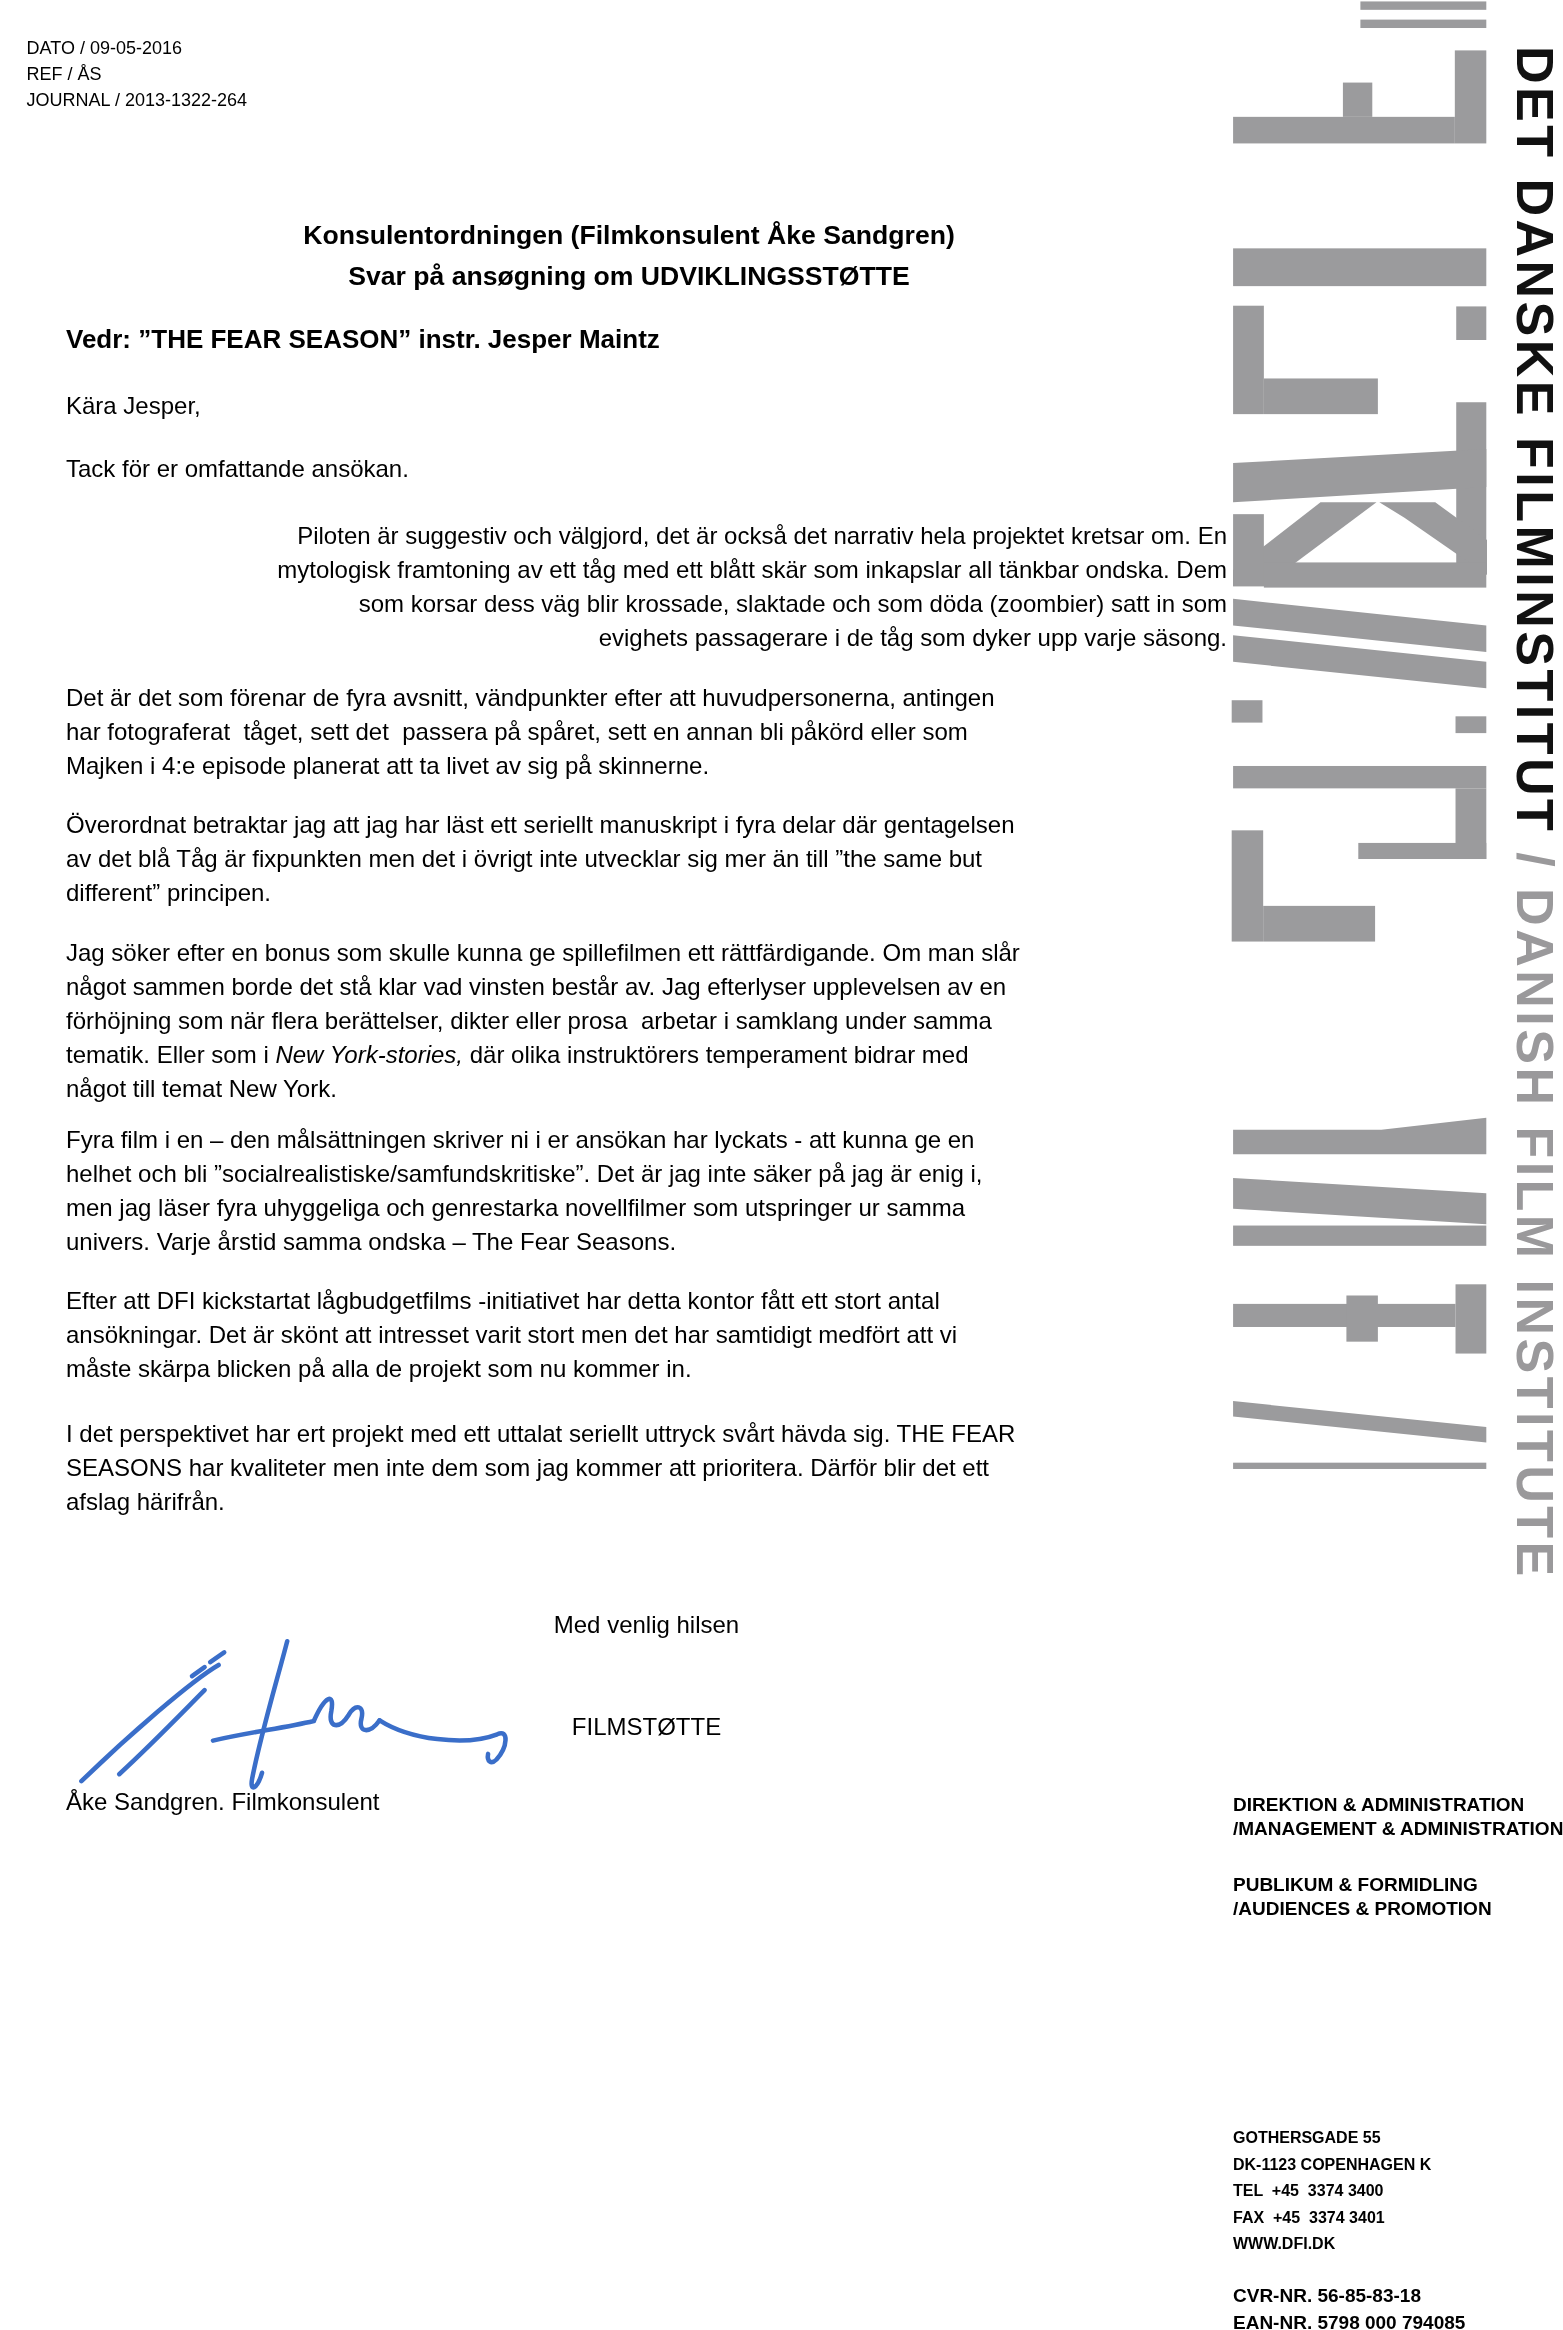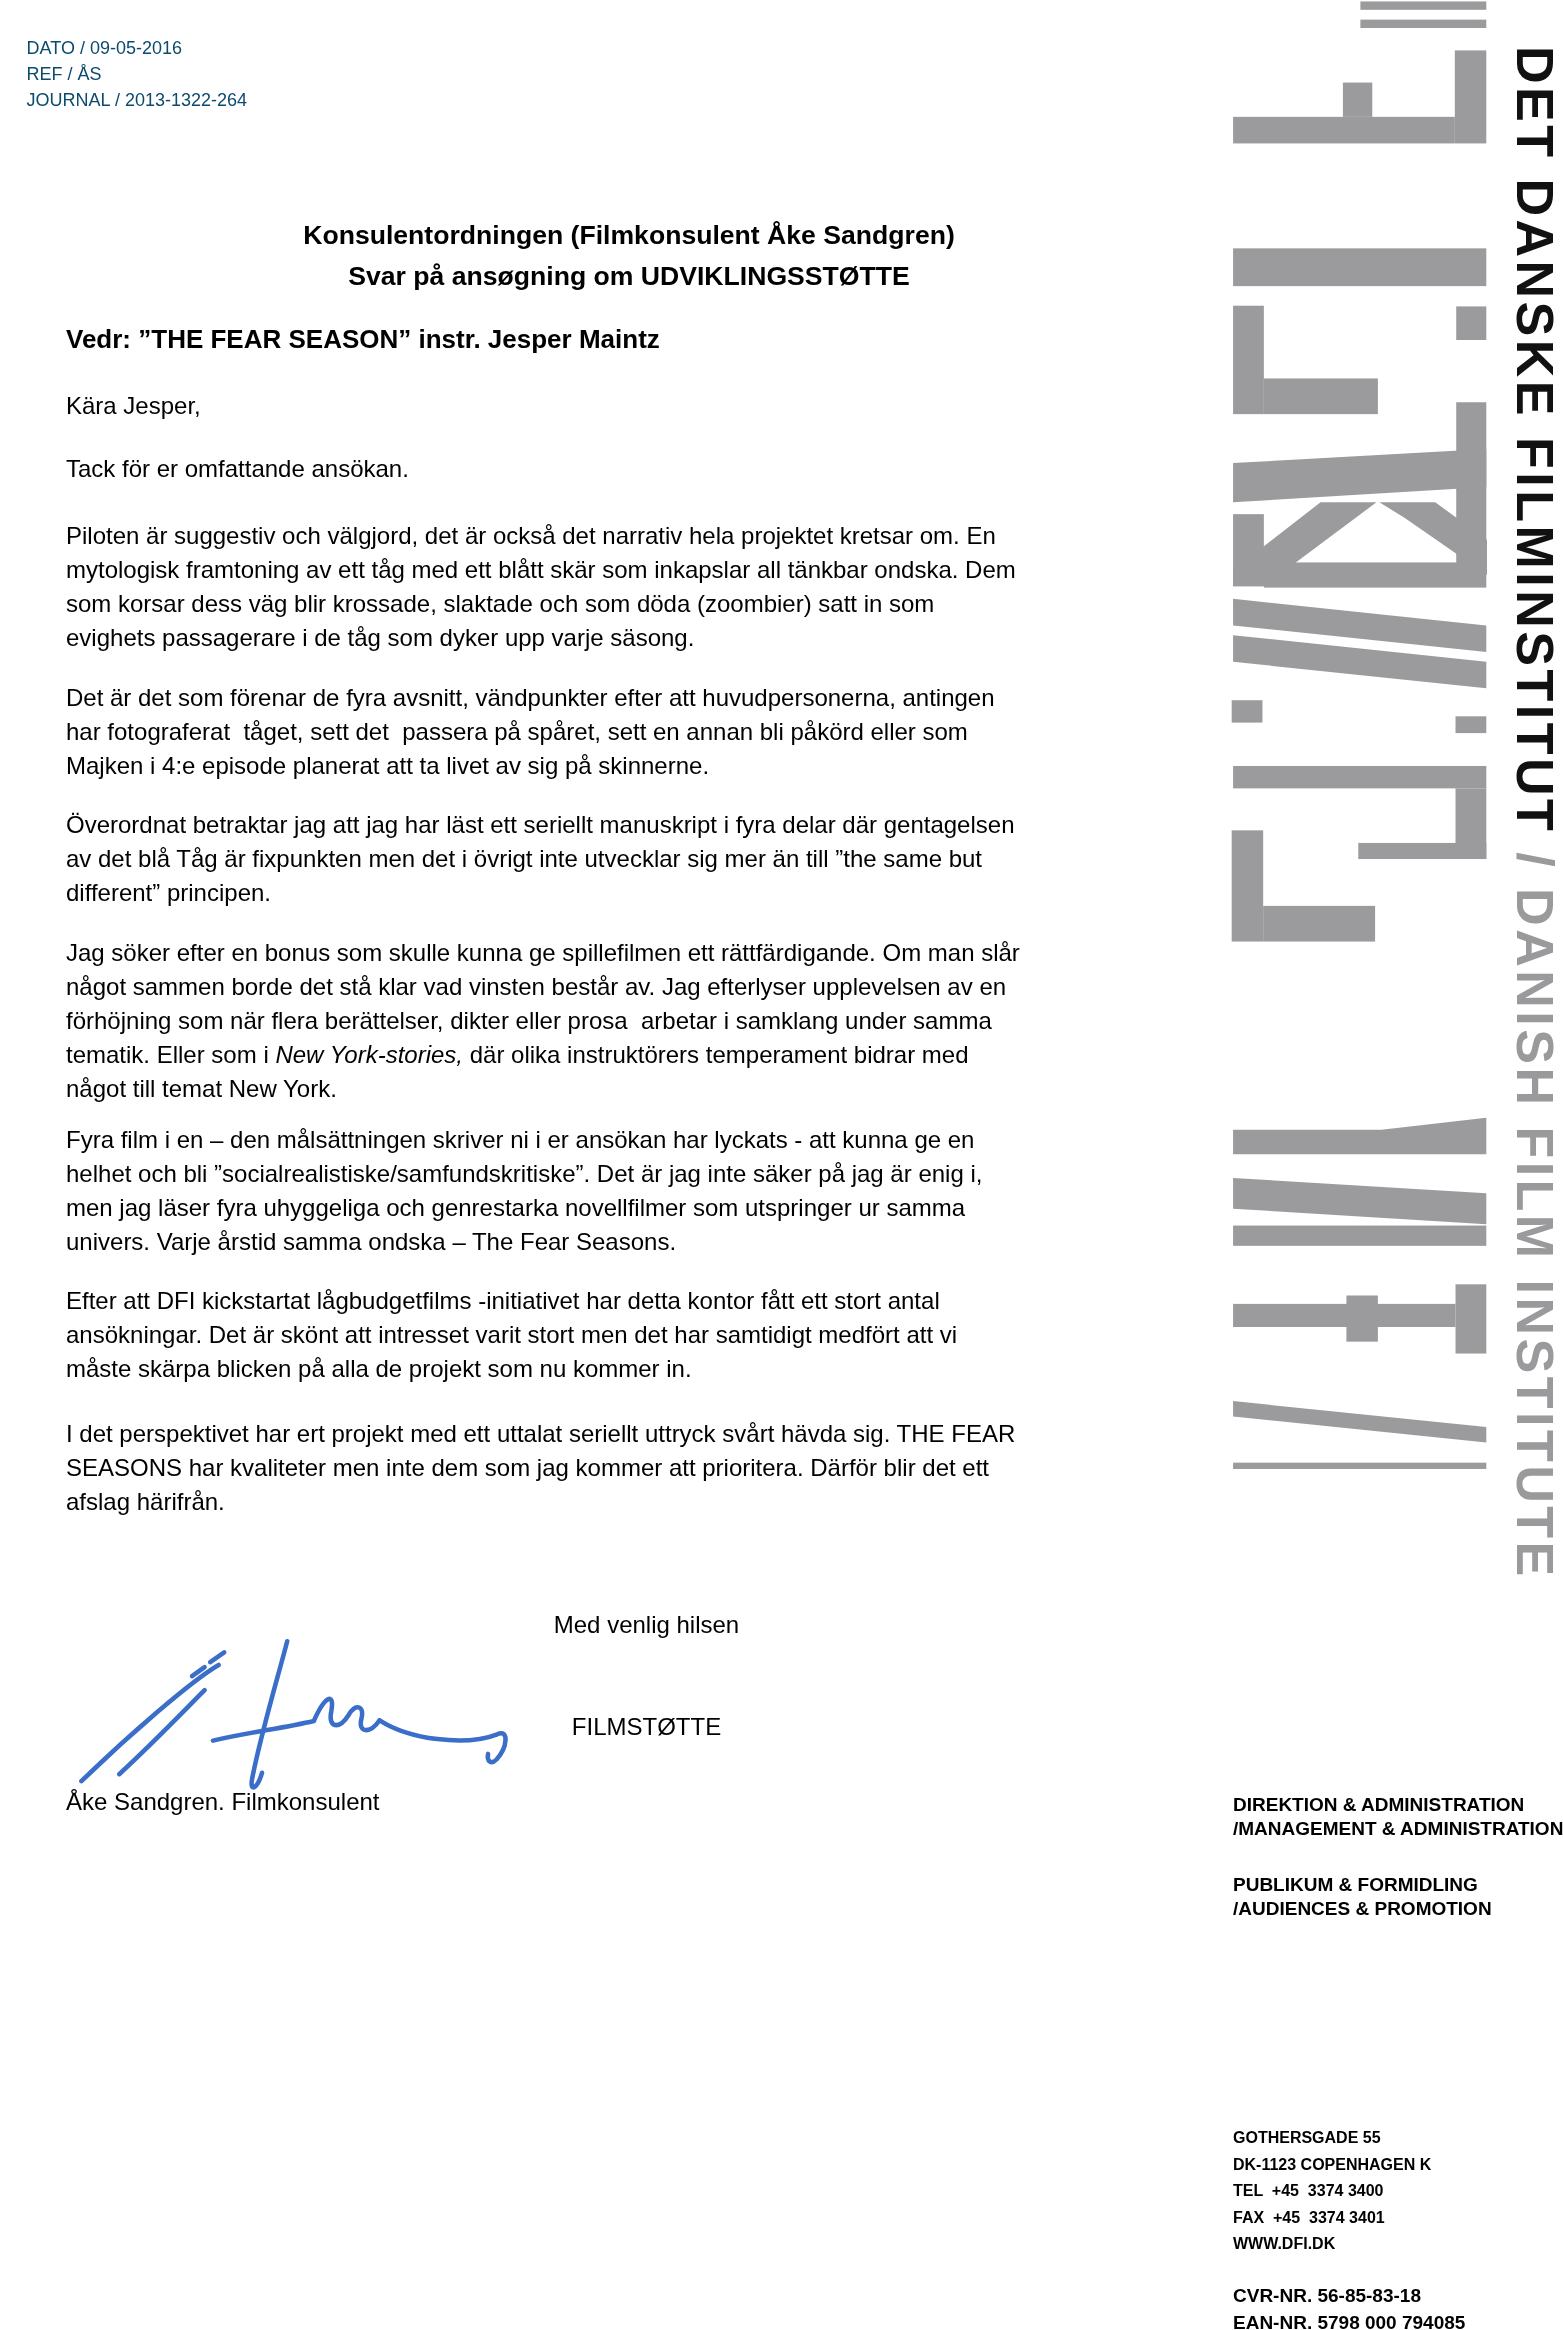--- a/index.html
+++ b/index.html
@@ -2,31 +2,31 @@
 <html style="font-size:11.2px"><head>
 <meta charset="utf-8">
 <style>
   html,body{margin:0;padding:0;}
   body{
     width:1563px;height:2330px;position:relative;background:#ffffff;
     font-family:"Liberation Sans", sans-serif;color:#000;overflow:hidden;
   }
   .abs{position:absolute;}
   
-  .meta{left:26.6px;top:35px;font-size:18px;line-height:26px;color:#0c4a6e;}
+  .meta{left:26.6px;top:35px;font-size:18px;line-height:26px;color:#000000;}
   .meta div{white-space:pre;}
   
   .title{left:66px;top:215px;width:1126px;text-align:center;font-weight:bold;
          font-size:26.6px;line-height:41px;}
   
   .bodyblock{left:66px;width:1161px;font-size:24px;line-height:34px;white-space:pre-wrap;}
   .subject{top:322px;font-weight:bold;font-size:26px;}
   .greeting{top:389px;}
   .intro{top:452px;}
-  .p1{top:519px;}
+  .p1{top:519px;text-align:right;}
   .p2{top:681px;}
   .p3{top:808px;}
   .p4{top:936px;}
   .p5{top:1123px;}
   .p6{top:1284px;}
   .p7{top:1417px;}
   .closing{top:1540px;text-align:center;}
   .signer{top:1785px;}
   
   .signature{left:73px;top:1630px;}

